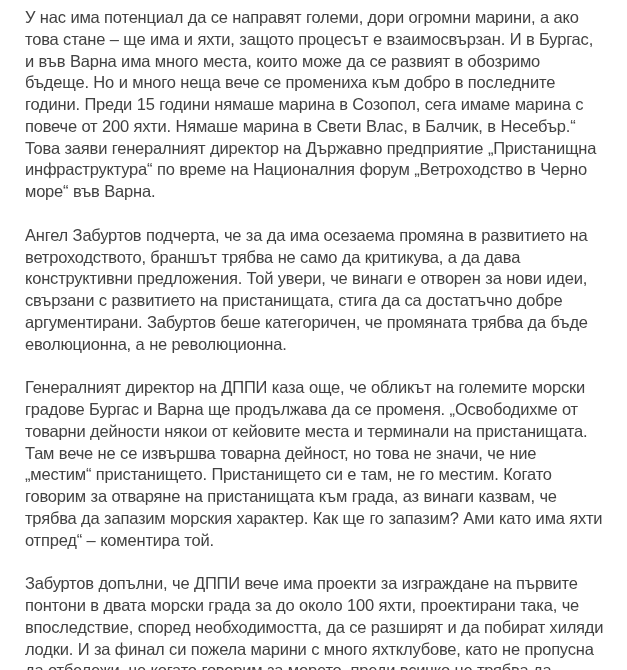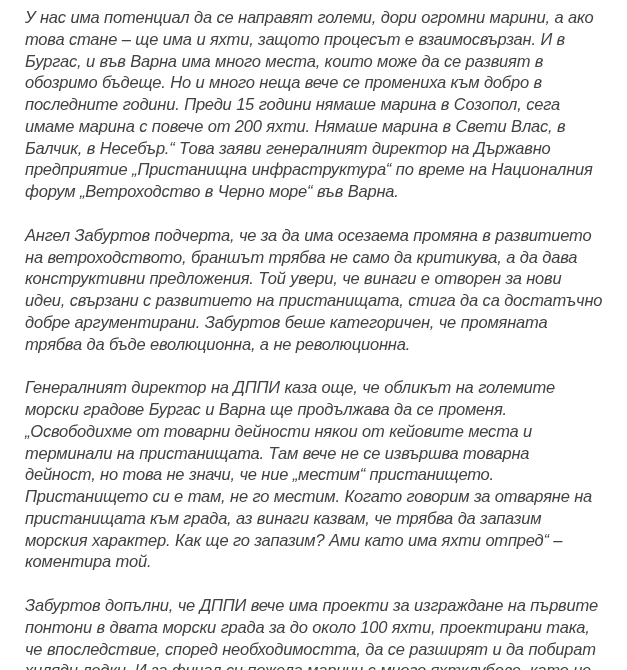--- a/index.html
+++ b/index.html
@@ -19,21 +19,20 @@
     padding: 7px 23px 0 25px;
   }
   .article-body p {
     margin: 0 0 22px 0;
     font-size: 16.5px;
     line-height: 21.75px;
     letter-spacing: -0.2px;
     color: #424242;
     text-align: left;
     word-spacing: 0.2px;
-    font-style: italic;
   }
 </style>
 </head>
 <body>
 
 <div class="article-body">
   <p>У нас има потенциал да се направят големи, дори огромни марини, а ако това стане – ще има и яхти, защото процесът е взаимосвързан. И в Бургас, и във Варна има много места, които може да се развият в обозримо бъдеще. Но и много неща вече се промениха към добро в последните години. Преди 15 години нямаше марина в Созопол, сега имаме марина с повече от 200 яхти. Нямаше марина в Свети Влас, в Балчик, в Несебър.“ Това заяви генералният директор на Държавно предприятие „Пристанищна инфраструктура“ по време на Националния форум „Ветроходство в Черно море“ във Варна.</p>
   <p>Ангел Забуртов подчерта, че за да има осезаема промяна в развитието на ветроходството, браншът трябва не само да критикува, а да дава конструктивни предложения. Той увери, че винаги е отворен за нови идеи, свързани с развитието на пристанищата, стига да са достатъчно добре аргументирани. Забуртов беше категоричен, че промяната трябва да бъде еволюционна, а не революционна.</p>
   <p>Генералният директор на ДППИ каза още, че обликът на големите морски градове Бургас и Варна ще продължава да се променя. „Освободихме от товарни дейности някои от кейовите места и терминали на пристанищата. Там вече не се извършва товарна дейност, но това не значи, че ние „местим“ пристанището. Пристанището си е там, не го местим. Когато говорим за отваряне на пристанищата към града, аз винаги казвам, че трябва да запазим морския характер. Как ще го запазим? Ами като има яхти отпред“ – коментира той.</p>
   <p>Забуртов допълни, че ДППИ вече има проекти за изграждане на първите понтони в двата морски града за до около 100 яхти, проектирани така, че впоследствие, според необходимостта, да се разширят и да побират хиляди лодки. И за финал си пожела марини с много яхтклубове, като не пропусна да отбележи, че когато говорим за морето, преди всичко не трябва да забравяме най-важната си отговорност – да възпитаме младите на респект към него, защото освен прекрасно, то е и непредвидима стихия.</p>

